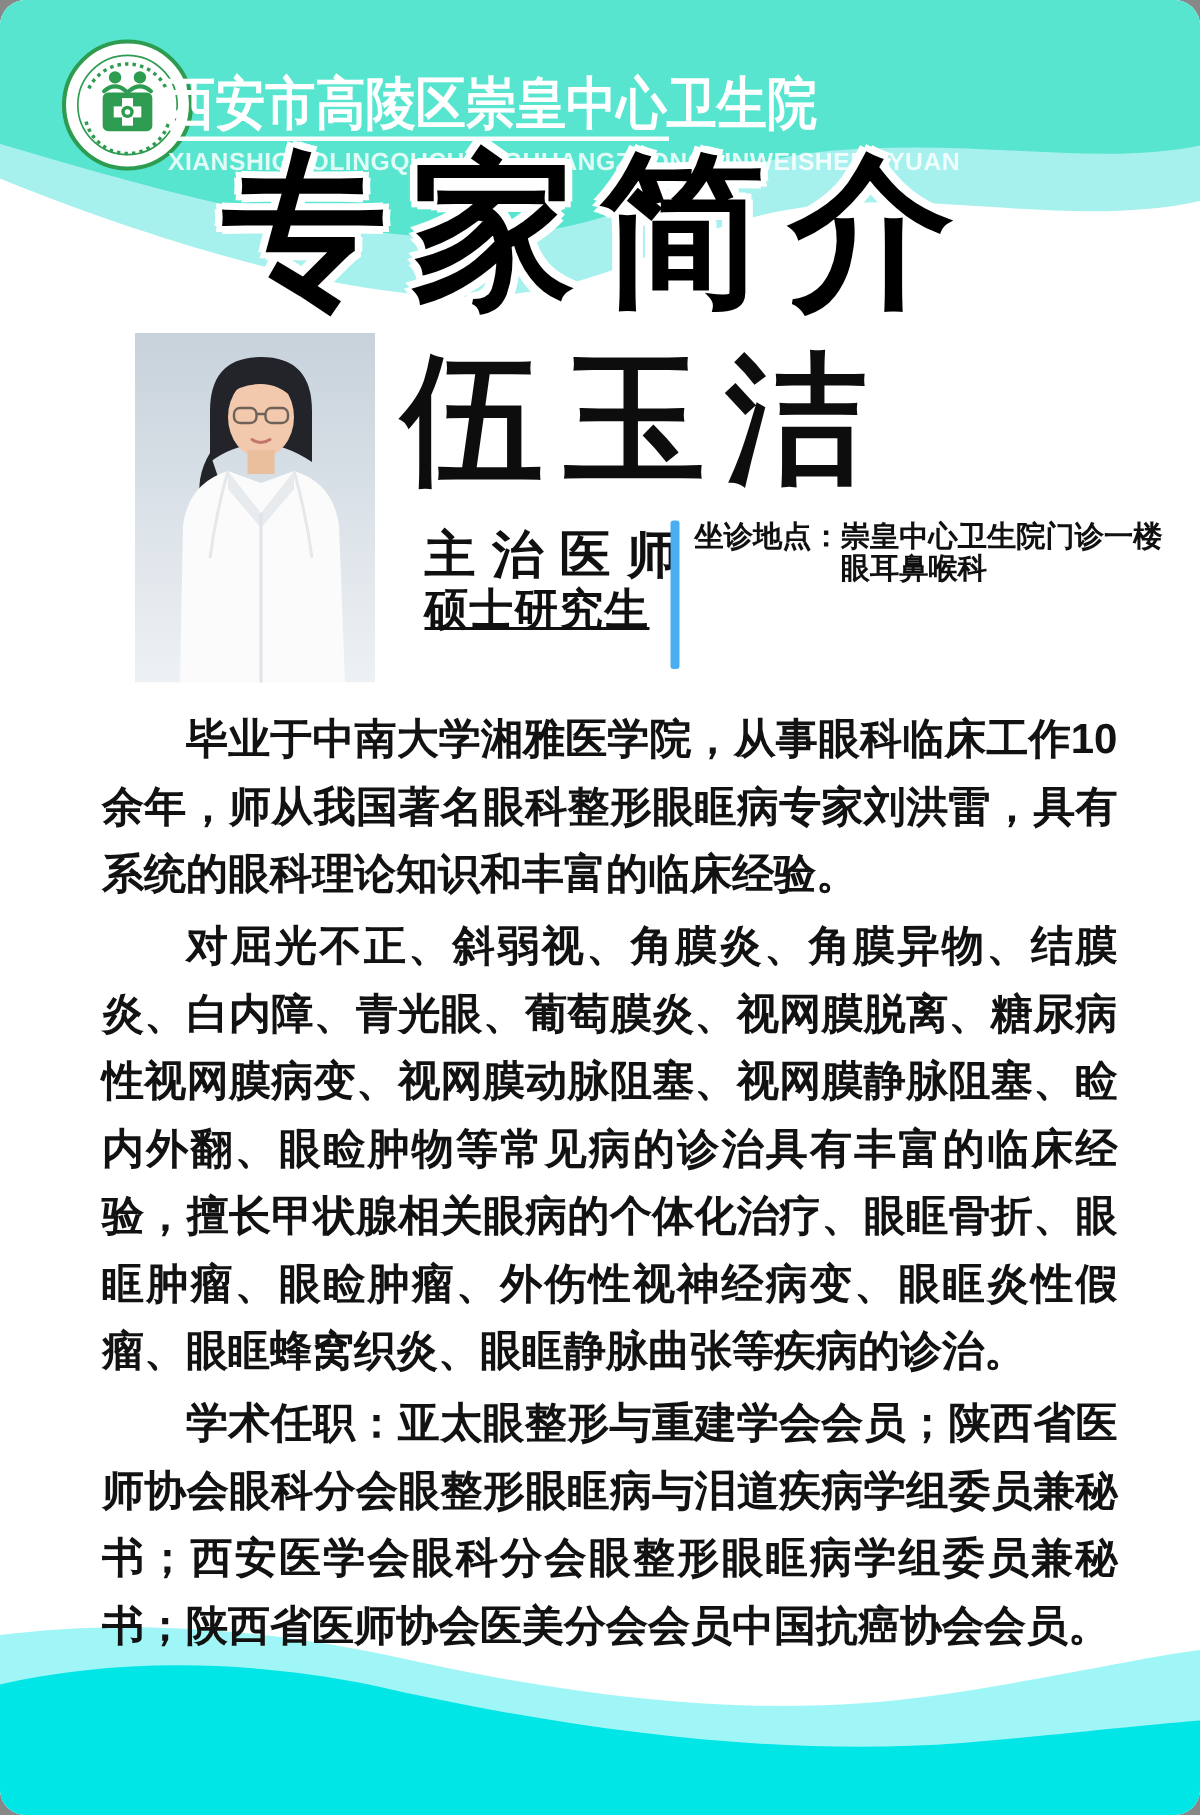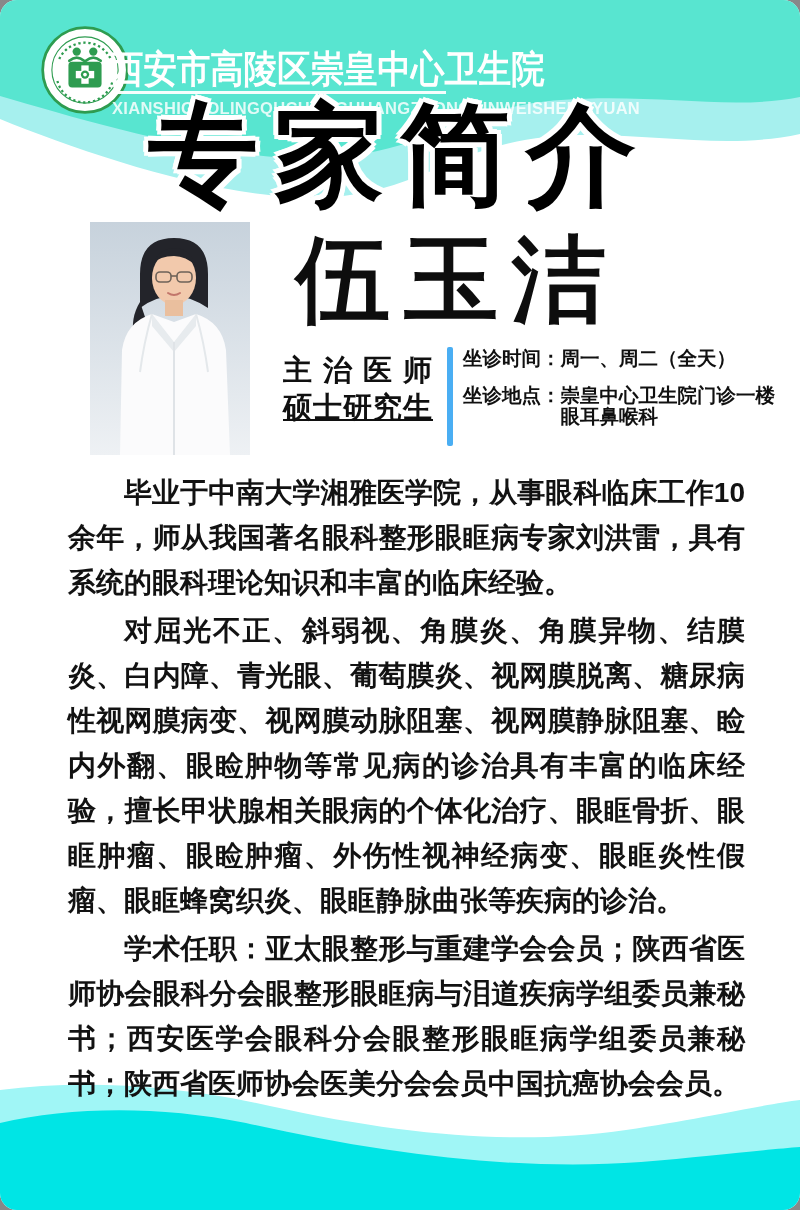--- a/index.html
+++ b/index.html
@@ -43,25 +43,25 @@
     letter-spacing:16px;
     text-shadow:
       -4px -4px 0 #fff, 4px -4px 0 #fff, -4px 4px 0 #fff, 4px 4px 0 #fff,
       -5px 0 0 #fff, 5px 0 0 #fff, 0 -5px 0 #fff, 0 5px 0 #fff;
   }
 
   
   .photo{left:90px;top:222px;width:160px;height:233px;overflow:hidden;}
   .doctor-name{
     left:268px;top:228px;width:380px;height:108px;
-    text-align:center;color:#0d0d0d;
+    color:#0d0d0d;
     font-size:94px;line-height:104px;font-weight:bold;letter-spacing:14px;
   }
   .roles{left:283px;top:352px;width:160px;color:#101010;font-weight:bold;}
-  .role-1{font-size:29px;line-height:37px;letter-spacing:11px;white-space:nowrap;}
+  .role-1{font-size:34px;line-height:37px;letter-spacing:11px;white-space:nowrap;}
   .role-2{font-size:29px;line-height:37px;letter-spacing:1px;white-space:nowrap;text-decoration:underline;}
   .vbar{left:447px;top:347px;width:6px;height:99px;background:#4aaef3;border-radius:2px;}
   .clinic-info{left:463px;top:348px;width:300px;color:#101010;font-weight:bold;font-size:19.5px;line-height:21px;}
   .ci-line1{margin-bottom:16px;white-space:nowrap;}
   .ci-line2{margin-bottom:0;white-space:nowrap;}
   .ci-line3{padding-left:5em;margin-bottom:0;white-space:nowrap;}
   .ci-line4{white-space:nowrap;}
 
   
   .bio{left:68px;top:470px;width:678px;color:#121212;}
@@ -147,23 +147,20 @@
   <div class="abs doctor-name">伍玉洁</div>
 
   <div class="abs roles">
     <div class="role-1">主治医师</div>
     <div class="role-2">硕士研究生</div>
   </div>
 
   <div class="abs vbar"></div>
 
   <div class="abs clinic-info">
-    <div class="ci-line1">
-      <span>坐诊时间：</span><span>周一、周二（全天）</span>
-    </div>
     <div class="ci-line2">
       <span>坐诊地点：</span><span>崇皇中心卫生院门诊一楼</span>
     </div>
     <div class="ci-line3">眼耳鼻喉科</div>
   </div>
 
   <div class="abs bio">
     <p>毕业于中南大学湘雅医学院，从事眼科临床工作10余年，师从我国著名眼科整形眼眶病专家刘洪雷，具有系统的眼科理论知识和丰富的临床经验。</p>
     <p>对屈光不正、斜弱视、角膜炎、角膜异物、结膜炎、白内障、青光眼、葡萄膜炎、视网膜脱离、糖尿病性视网膜病变、视网膜动脉阻塞、视网膜静脉阻塞、睑内外翻、眼睑肿物等常见病的诊治具有丰富的临床经验，擅长甲状腺相关眼病的个体化治疗、眼眶骨折、眼眶肿瘤、眼睑肿瘤、外伤性视神经病变、眼眶炎性假瘤、眼眶蜂窝织炎、眼眶静脉曲张等疾病的诊治。</p>
     <p>学术任职：亚太眼整形与重建学会会员；陕西省医师协会眼科分会眼整形眼眶病与泪道疾病学组委员兼秘书；西安医学会眼科分会眼整形眼眶病学组委员兼秘书；陕西省医师协会医美分会会员中国抗癌协会会员。</p>

